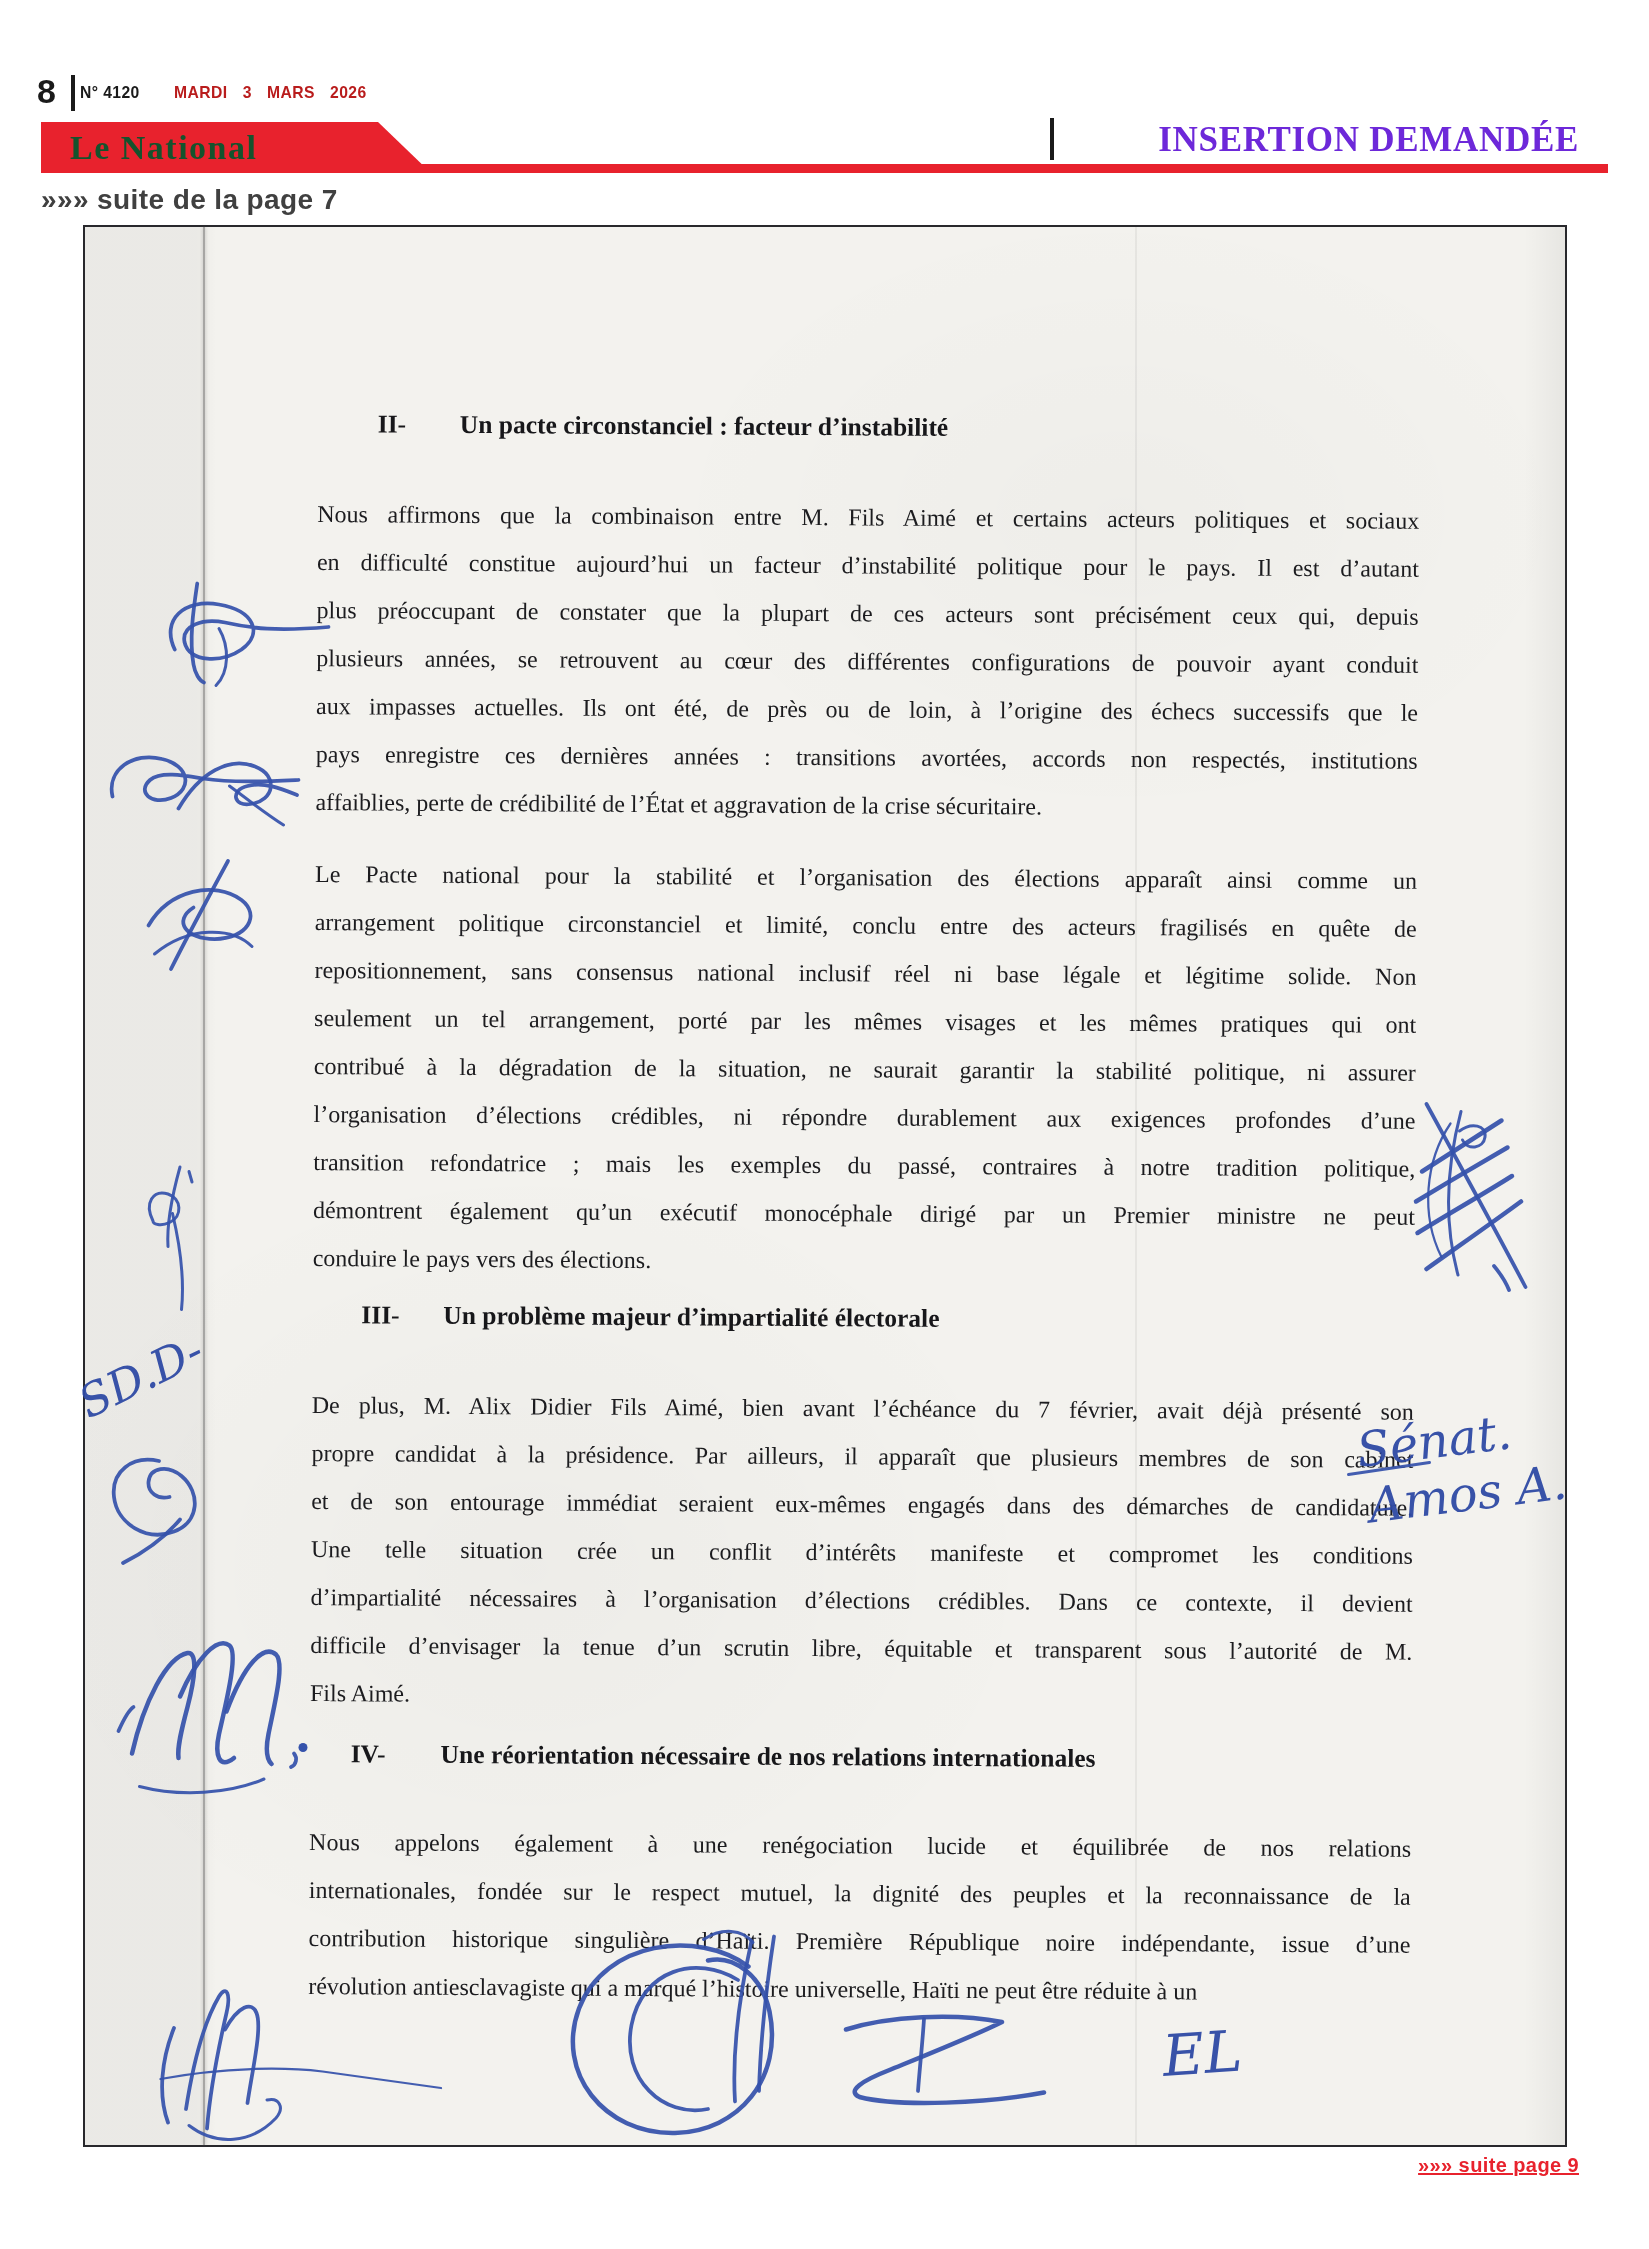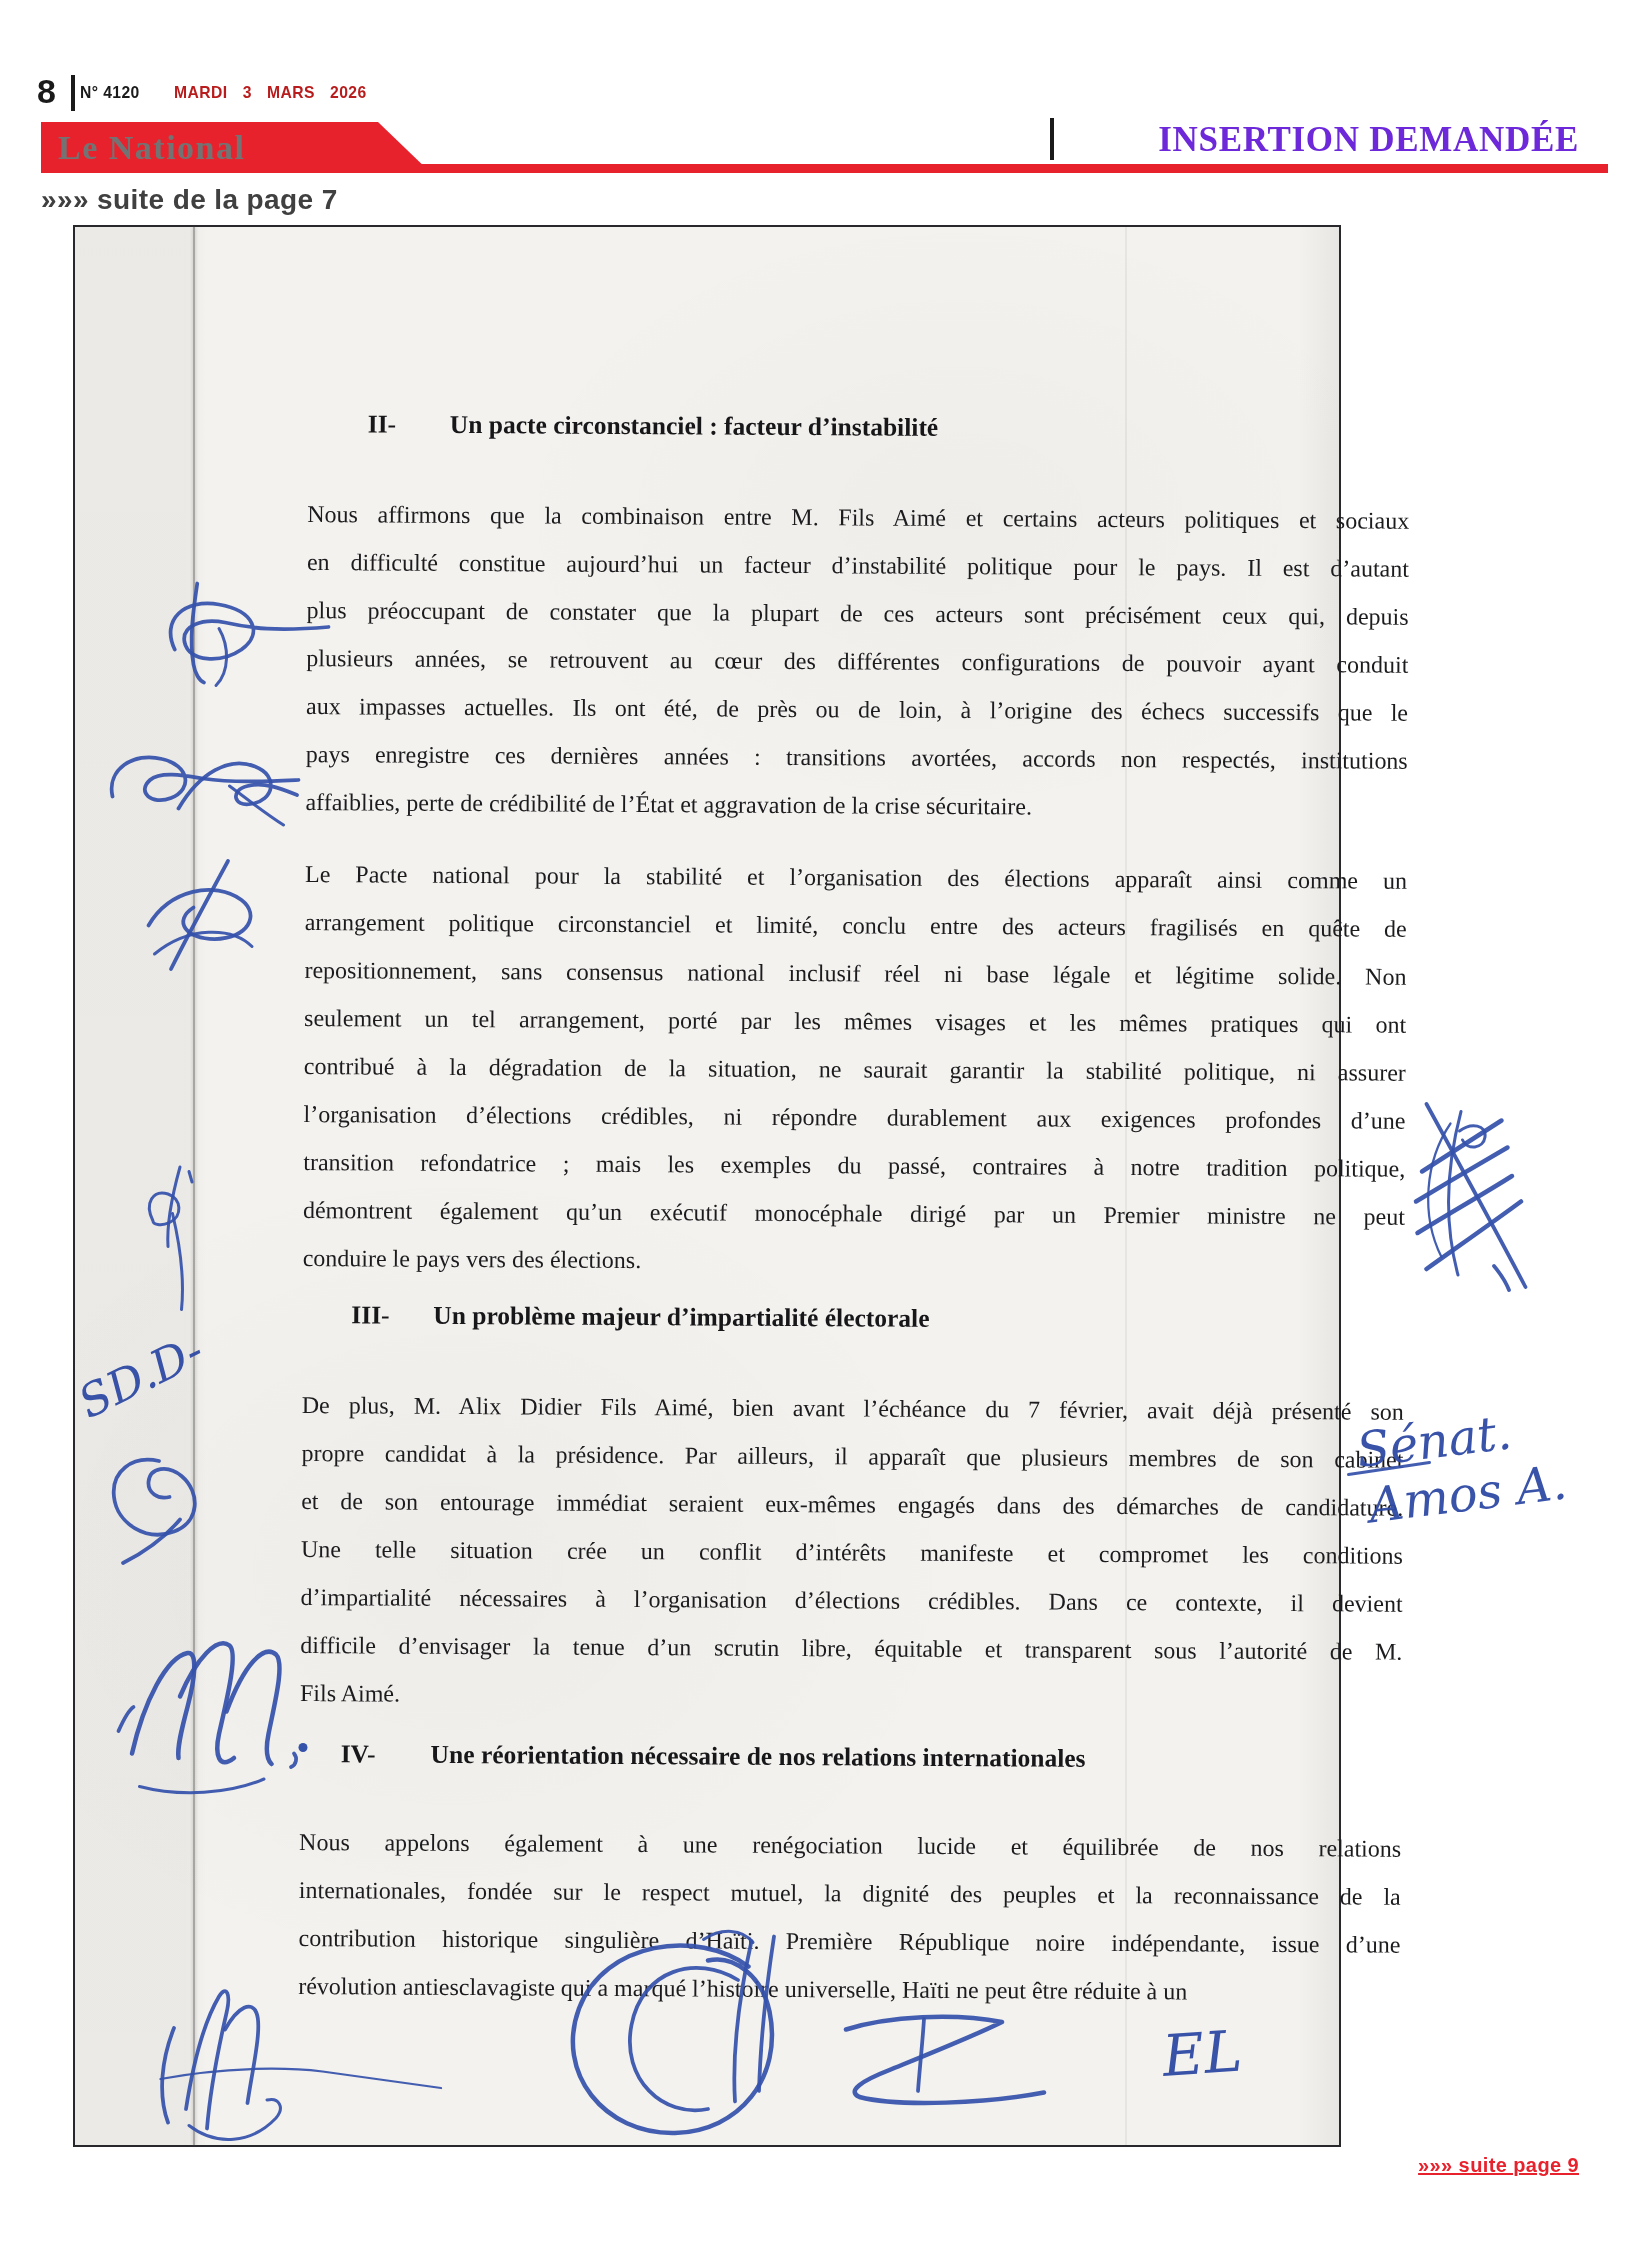--- a/index.html
+++ b/index.html
@@ -24,23 +24,23 @@
     position:absolute;left:174px;top:84px;
     font-size:15.7px;font-weight:bold;color:#b91c1c;word-spacing:10.5px;letter-spacing:0.4px;
   }
   .brand-tab{
     position:absolute;left:41px;top:122px;width:390px;height:51px;
     background:#e8222d;
     -webkit-clip-path:polygon(0 0,337px 0,390px 51px,0 51px);
     clip-path:polygon(0 0,337px 0,390px 51px,0 51px);
   }
   .brand-text{
-    position:absolute;left:58px;top:129px;
+    position:absolute;left:70px;top:129px;
     font-family:"Liberation Serif", serif;font-weight:bold;
-    font-size:34px;color:#737373;letter-spacing:1.5px;
+    font-size:34px;color:#14532d;letter-spacing:1.5px;
   }
   .red-rule{
     position:absolute;left:41px;top:164px;width:1567px;height:9px;background:#e8222d;
   }
   .section-bar{
     position:absolute;left:1050px;top:118px;width:3.7px;height:42px;background:#1a1a1a;
   }
   .section-title{
     position:absolute;top:120px;left:1054px;width:525px;text-align:right;
     font-family:"Liberation Serif", serif;font-weight:bold;
@@ -49,21 +49,21 @@
   .suite-from{
     position:absolute;left:41px;top:184px;
     font-size:28px;font-weight:600;color:#404040;letter-spacing:0.4px;
   }
   .suite-to{
     position:absolute;left:1054px;top:2154px;width:525px;text-align:right;
     font-size:20px;font-weight:600;color:#e8222d;letter-spacing:0.4px;text-decoration:underline;
   }
   
   .scan{
-    position:absolute;left:73px;top:225px;width:1268px;height:1922px;
+    position:absolute;left:83px;top:225px;width:1484px;height:1922px;
     box-sizing:border-box;border:2.2px solid #28282c;
     background:
       radial-gradient(ellipse 675px 450px at 70% 15%, rgba(0,0,0,0.018), rgba(0,0,0,0) 70%),
       radial-gradient(ellipse 750px 600px at 30% 70%, rgba(0,0,0,0.022), rgba(0,0,0,0) 70%),
       linear-gradient(90deg, rgba(0,0,0,0.035) 0px, rgba(0,0,0,0.035) 112px, rgba(0,0,0,0) 131px),
       linear-gradient(270deg, rgba(0,0,0,0.05) 0px, rgba(0,0,0,0) 41px),
       #f3f2ee;
   }
   .fold-line{
     position:absolute;left:118px;top:0;bottom:0;width:2.2px;

